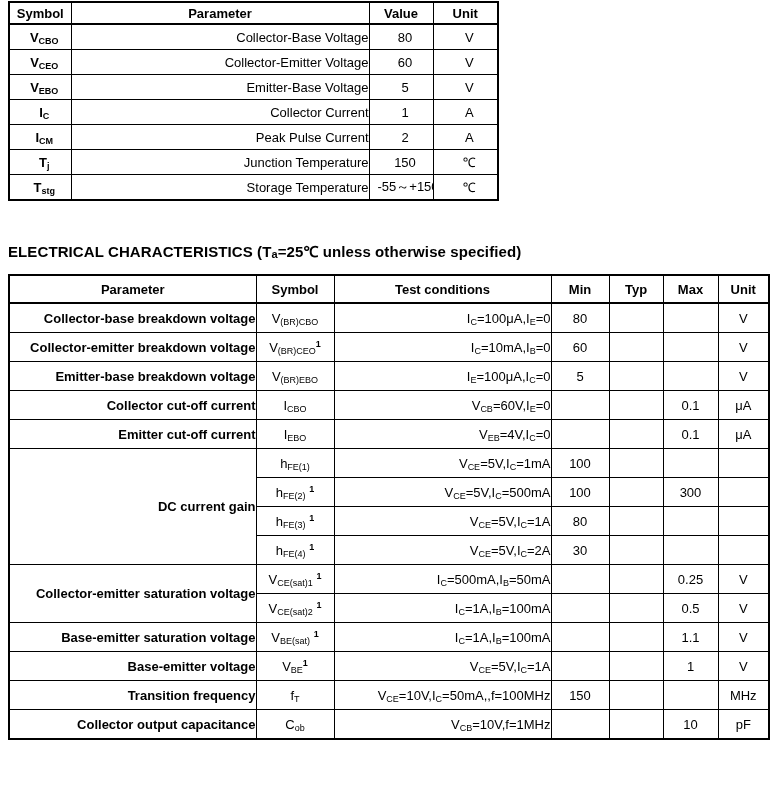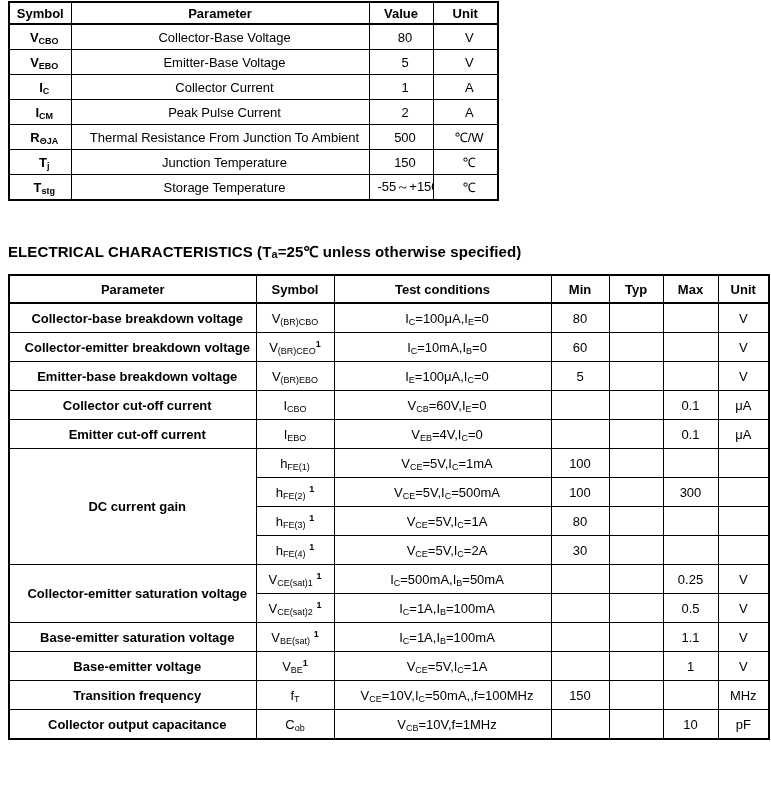--- a/index.html
+++ b/index.html
@@ -32,21 +32,21 @@
     vertical-align:middle;
     overflow:hidden;
     white-space:nowrap;
   }
   th{font-weight:bold;margin-top:48px;}
   thead th{border-bottom:2px solid #000;}
   .t1 th{height:20px;}
   .t1 td{height:24px;padding-left:8px;}
   .t2 th{height:26px;}
   .t2 td{height:28px;}
-  td.left{text-align:center;padding-left:9px;}
+  td.left{text-align:right;padding-left:9px;}
   td.bold{font-weight:bold;}
   sub{font-size:9px;vertical-align:-2px;line-height:0;}
   sup{font-size:9px;vertical-align:5px;line-height:0;font-weight:bold;}
   .section-title sub{font-size:11px;vertical-align:-1px;}
 </style>
 </head>
 <body>
 
 <div class="page">
 
@@ -67,42 +67,42 @@
         </tr>
       </thead>
       <tbody>
         <tr>
           <td class="bold">V<sub>CBO</sub></td>
           <td class="left ">Collector-Base Voltage</td>
           <td class="">80</td>
           <td class="">V</td>
         </tr>
         <tr>
+          <td class="bold">V<sub>CEO</sub></td>
+          <td class="left ">Collector-Emitter Voltage</td>
+          <td class="">60</td>
+          <td class="">V</td>
+        </tr>
+        <tr>
           <td class="bold">V<sub>EBO</sub></td>
           <td class="left ">Emitter-Base Voltage</td>
           <td class="">5</td>
           <td class="">V</td>
         </tr>
         <tr>
           <td class="bold">I<sub>C</sub></td>
           <td class="left ">Collector Current</td>
           <td class="">1</td>
           <td class="">A</td>
         </tr>
         <tr>
           <td class="bold">I<sub>CM</sub></td>
           <td class="left ">Peak Pulse Current</td>
           <td class="">2</td>
           <td class="">A</td>
-        </tr>
-        <tr>
-          <td class="bold">R<sub>ΘJA</sub></td>
-          <td class="left ">Thermal Resistance From Junction To Ambient</td>
-          <td class="">500</td>
-          <td class="">℃/W</td>
         </tr>
         <tr>
           <td class="bold">T<sub>j</sub></td>
           <td class="left ">Junction Temperature</td>
           <td class="">150</td>
           <td class="">℃</td>
         </tr>
         <tr>
           <td class="bold">T<sub>stg</sub></td>
           <td class="left ">Storage Temperature</td>

